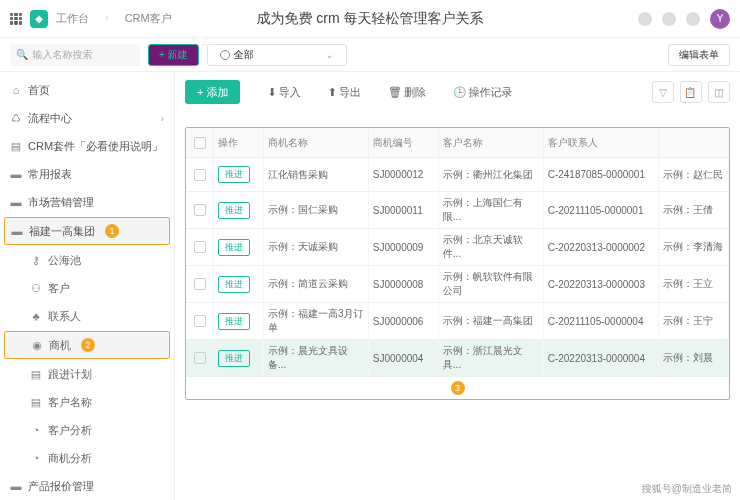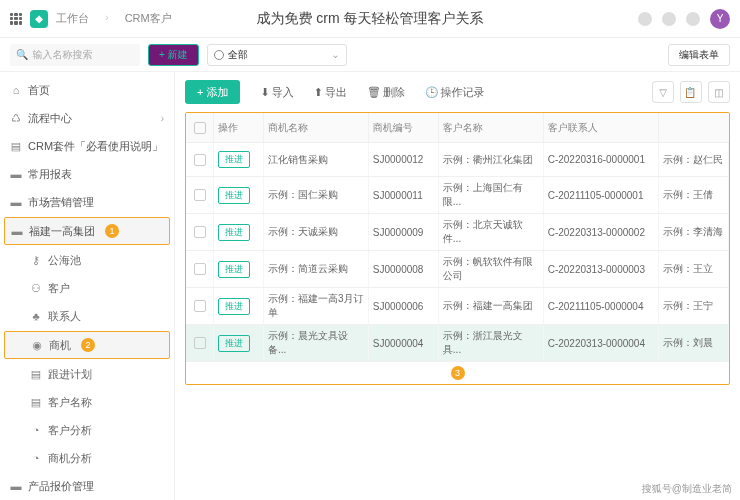--- a/index.html
+++ b/index.html
@@ -11,35 +11,35 @@
 .app-icon span { background: #666; border-radius: 1px; }
 .logo-icon { width: 18px; height: 18px; background: #1abc9c; border-radius: 4px; display: flex; align-items: center; justify-content: center; color: #fff; font-size: 10px; }
 .breadcrumb { display: flex; gap: 16px; color: #888; font-size: 11px; }
 .breadcrumb .sep { color: #ccc; }
 .topbar-right { margin-left: auto; display: flex; align-items: center; gap: 10px; }
 .icon-sm { width: 14px; height: 14px; border-radius: 50%; background: #ddd; }
 .avatar { width: 20px; height: 20px; border-radius: 50%; background: #9b59b6; color: #fff; display: flex; align-items: center; justify-content: center; font-size: 10px; }
 .secondbar { height: 34px; display: flex; align-items: center; padding: 0 10px; gap: 8px; border-bottom: 1px solid #f0f0f0; }
 .search-box { width: 130px; height: 22px; border: none; background: #f7f7f7; border-radius: 3px; padding: 0 6px; color: #aaa; display: flex; align-items: center; font-size: 10px; gap: 4px; }
 .btn-new { height: 22px; padding: 0 10px; border: 1px solid #1abc9c; color: #1abc9c; background: #701a75; border-radius: 3px; font-size: 10px; display: flex; align-items: center; gap: 2px; }
-.scope-select { width: 140px; height: 22px; border: 1px solid #e0e0e0; border-radius: 3px; display: flex; align-items: center; padding: 0 6px; font-size: 10px; gap: 4px; }
+.scope-select { width: 140px; height: 22px; border: 1px solid #e0e0e0; border-radius: 3px; display: flex; align-items: center; padding: 0 12px; font-size: 10px; gap: 4px; }
 .scope-select .globe { width: 10px; height: 10px; border: 1px solid #888; border-radius: 50%; }
 .edit-form { margin-left: auto; height: 22px; padding: 0 10px; border: 1px solid #e0e0e0; border-radius: 3px; font-size: 10px; display: flex; align-items: center; }
 .main { display: flex; height: calc(500px - 72px); }
 .sidebar { width: 175px; border-right: 1px solid #eee; overflow-y: auto; padding-top: 4px; }
 .sidebar::-webkit-scrollbar { width: 4px; }
 .nav-item { height: 28px; display: flex; align-items: center; padding: 0 10px; gap: 6px; font-size: 11px; color: #555; cursor: pointer; position: relative; }
 .nav-item.sub { padding-left: 30px; color: #666; }
 .nav-item.highlight1 { border: 1px solid #f5a623; border-radius: 2px; margin: 1px 4px; padding-left: 6px; background: #f5f5f5; }
 .nav-item.highlight2 { border: 1px solid #f5a623; border-radius: 2px; margin: 1px 4px; padding-left: 26px; background: #f5f5f5; }
 .nav-icon { width: 12px; height: 12px; display: flex; align-items: center; justify-content: center; color: #888; font-size: 11px; }
 .chevron { margin-left: auto; color: #aaa; font-size: 10px; }
 .badge { width: 14px; height: 14px; border-radius: 50%; background: #f5a623; color: #fff; display: flex; align-items: center; justify-content: center; font-size: 9px; margin-left: 4px; }
 .content { flex: 1; padding: 8px 10px; overflow: hidden; }
-.toolbar { display: flex; align-items: center; gap: 20px; margin-bottom: 8px; }
+.toolbar { display: flex; align-items: center; gap: 27px; margin-bottom: 23px; }
 .btn-add { height: 24px; padding: 0 12px; background: #1abc9c; color: #fff; border-radius: 3px; font-size: 11px; display: flex; align-items: center; gap: 2px; border: none; }
 .tbtn { color: #666; font-size: 11px; display: flex; align-items: center; gap: 2px; cursor: pointer; }
 .tool-right { margin-left: auto; display: flex; gap: 6px; }
 .tool-icon { width: 22px; height: 22px; border: 1px solid #e0e0e0; border-radius: 3px; display: flex; align-items: center; justify-content: center; color: #999; font-size: 10px; }
 .table-wrap { border: 1px solid #f5a623; border-radius: 2px; overflow: hidden; }
 .table-header { display: grid; grid-template-columns: 28px 50px 1fr 70px 1fr 1.1fr 70px; background: #fafafa; border-bottom: 1px solid #eee; height: 30px; }
 .table-header > div { display: flex; align-items: center; padding: 0 4px; font-size: 10px; color: #888; border-right: 1px solid #f0f0f0; }
 .table-row { display: grid; grid-template-columns: 28px 50px 1fr 70px 1fr 1.1fr 70px; border-bottom: 1px solid #f0f0f0; min-height: 34px; font-size: 10px; }
 .table-row > div { display: flex; align-items: center; padding: 4px; color: #666; border-right: 1px solid #f5f5f5; overflow: hidden; }
 .table-row.selected { background: #e8f5f1; }
@@ -204,21 +204,21 @@
           <div class="table-row">
     <div>
               <div class="checkbox"></div>
             </div>
     <div>
               <span class="action-btn">推进</span>
             </div>
     <div>江化销售采购</div>
     <div>SJ0000012</div>
     <div>示例：衢州江化集团</div>
-    <div>C-20220316-0000001</div>
+    <div>C-24187085-0000001</div>
     <div>示例：赵仁民</div>
           </div>
           <div class="table-row">
     <div>
               <div class="checkbox"></div>
             </div>
     <div>
               <span class="action-btn">推进</span>
             </div>
     <div>示例：国仁采购</div>

